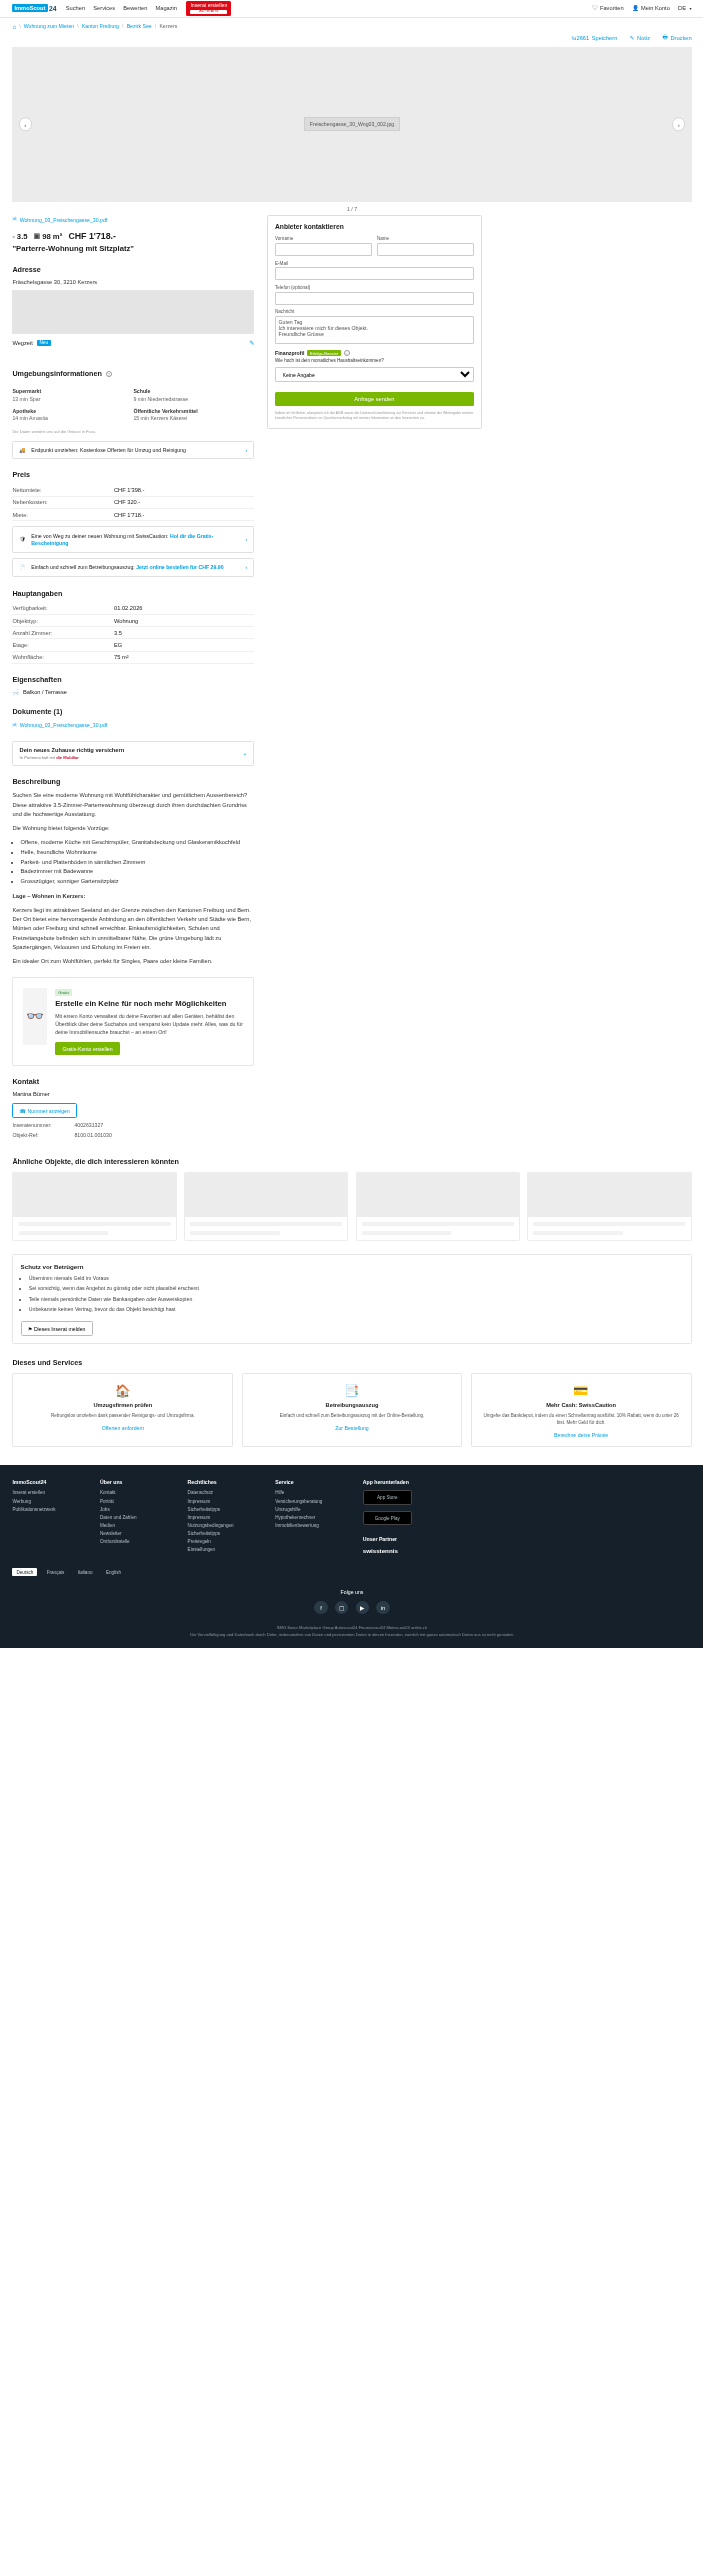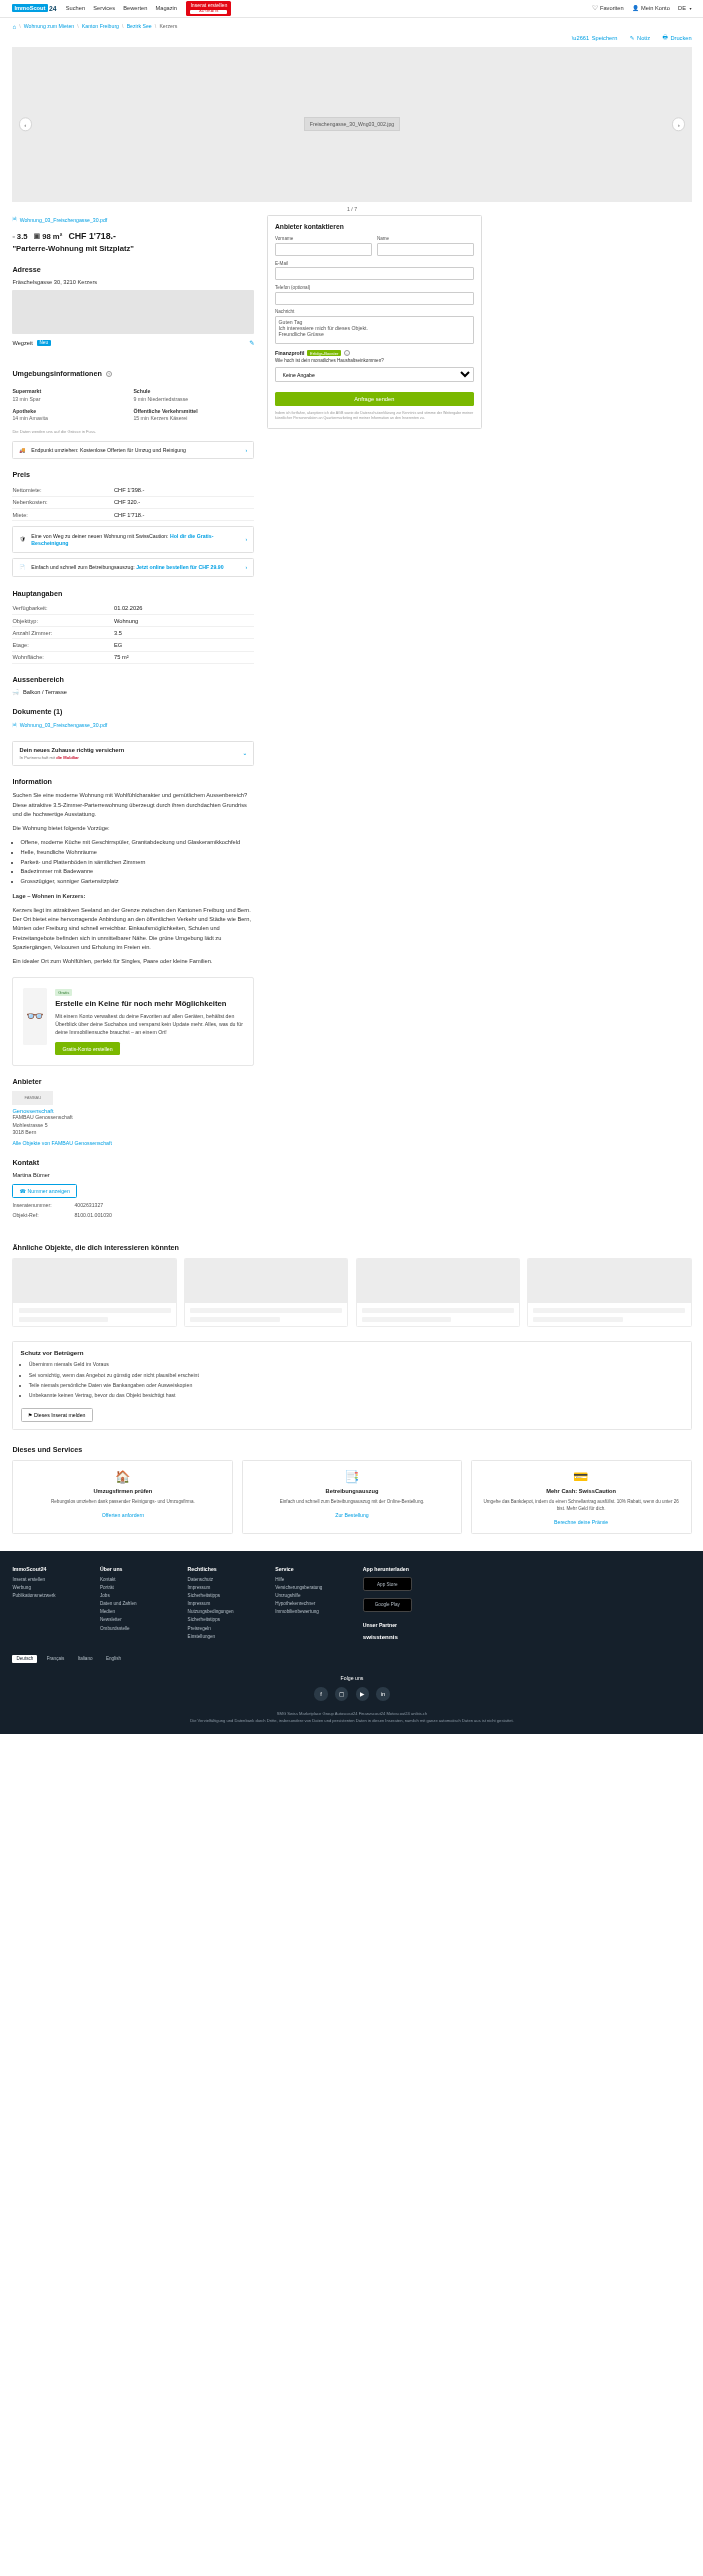--- a/index.html
+++ b/index.html
@@ -389,39 +389,39 @@
           <td class="k">Etage:</td>
           <td class="v">EG</td>
         </tr>
         <tr>
           <td class="k">Wohnfläche:</td>
           <td class="v">75 m²</td>
         </tr>
       </tbody>
         </table>
 
-      <h2>Aussenbereich</h2>
+      <h2>Eigenschaften</h2>
       <div class="feature">Balkon / Terrasse</div>
 
       <h2>Dokumente (1)</h2>
       <div class="docrow">Wohnung_03_Freischengasse_30.pdf</div>
 
       <div class="banner-mobiliar">
         <div>
           <b>Dein neues Zuhause richtig versichern</b>
           <span class="small">
             <span>In Partnerschaft mit</span>
             <span class="mob">die Mobiliar</span>
           </span>
         </div>
         <span class="chev">⌄</span>
       </div>
 
       <div class="desc">
-        <h2>Information</h2>
+        <h2>Beschreibung</h2>
         <p>Suchen Sie eine moderne Wohnung mit Wohlfühlcharakter und gemütlichem Aussenbereich? Diese attraktive 3.5-Zimmer-Parterrewohnung überzeugt durch ihren durchdachten Grundriss und die hochwertige Ausstattung.</p>
         <p>Die Wohnung bietet folgende Vorzüge:</p>
         <ul>
           <li>Offene, moderne Küche mit Geschirrspüler, Granitabdeckung und Glaskeramikkochfeld</li>
           <li>Helle, freundliche Wohnräume</li>
           <li>Parkett- und Plattenböden in sämtlichen Zimmern</li>
           <li>Badezimmer mit Badewanne</li>
           <li>Grosszügiger, sonniger Gartensitzplatz</li>
         </ul>
         <p style="font-weight:bold">Lage – Wohnen in Kerzers:</p>
@@ -432,29 +432,20 @@
       <div class="signup-card">
         <div class="art">👓</div>
         <div>
           <span class="badge">Gratis</span>
           <h3>Erstelle ein Keine für noch mehr Möglichkeiten</h3>
           <p>Mit einem Konto verwaltest du deine Favoriten auf allen Geräten, behältst den Überblick über deine Suchabos und versparst kein Update mehr. Alles, was du für deine Immobiliensuche brauchst – an einem Ort!</p>
           <button class="greenbtn">Gratis-Konto erstellen</button>
         </div>
       </div>
 
-      <div class="anbieter">
-        <h2>Anbieter</h2>
-        <div class="logo-box">FAMBAU</div>
-        <div class="name">Genossenschaft</div>
-        <div class="addrline">FAMBAU Genossenschaft</div>
-        <div class="addrline">Mohlestrasse 5</div>
-        <div class="addrline">3018 Bern</div>
-        <span class="all">Alle Objekte von FAMBAU Genossenschaft</span>
-      </div>
 
       <div class="kontakt">
         <h2>Kontakt</h2>
         <div class="pers">Martina Bümer</div>
         <button class="phonebtn">
           <span>☎</span>
           <span>Nummer anzeigen</span>
         </button>
         <div class="idrow">
           <span class="k">Inseratenummer:</span>
@@ -508,21 +499,21 @@
             <option>CHF 6'000 - 8'000</option>
             <option>über CHF 8'000</option>
           </select>
         </div>
         <button class="sendbtn">Anfrage senden</button>
         <div class="legal">Indem ich fortfahre, akzeptiere ich die AGB sowie die Datenschutzerklärung zur Kenntnis und stimme der Weitergabe meiner künstlicher Personendaten an Quartiermarketing mit meiner Information an den Inserenten zu.</div>
       </div>
     </div>
   </div>
 
-  <div class="section-pad" style="margin-top:25px">
+  <div class="section-pad" style="margin-top:19px">
     <h2>Ähnliche Objekte, die dich interessieren könnten</h2>
     <div class="simgrid">
       <div class="simcard">
         <div class="ph"></div>
         <div class="bar"></div>
         <div class="bar s"></div>
       </div>
       <div class="simcard">
         <div class="ph"></div>
         <div class="bar"></div>

